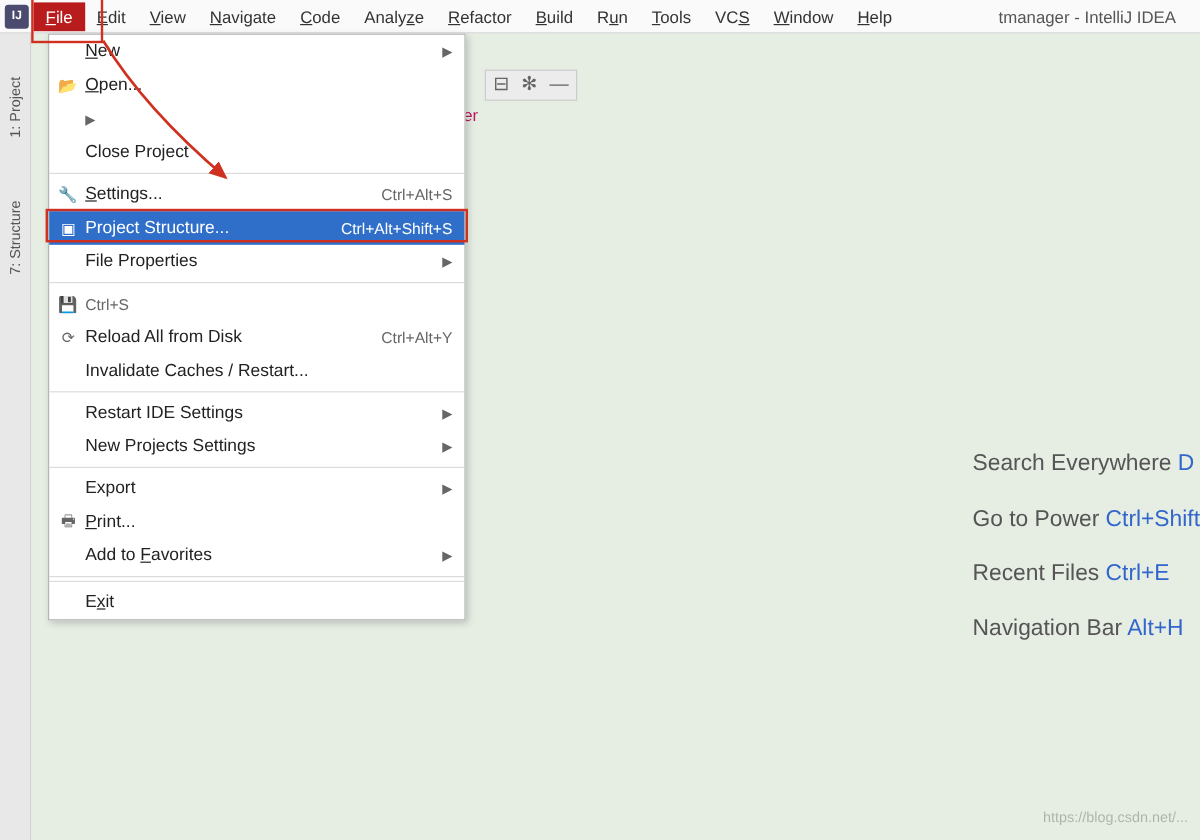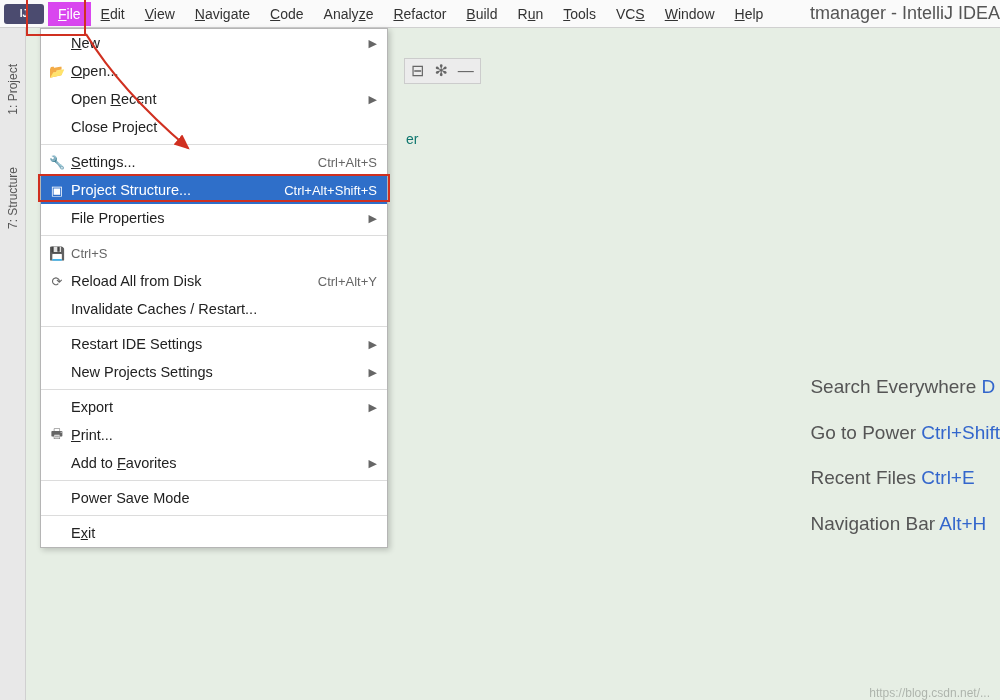--- a/index.html
+++ b/index.html
@@ -1,31 +1,31 @@
 <!DOCTYPE html>
 <html><head>
 <meta charset="utf-8">
 <style>
   * { box-sizing: border-box; margin: 0; padding: 0; font-family: "Segoe UI", Arial, sans-serif; }
   body { width: 1000px; height: 700px; overflow: hidden; background: #e8f0e8; position: relative; }
   .menubar { height: 28px; background: #fafafa; border-bottom: 1px solid #d0d0d0; display: flex; align-items: center; padding-left: 4px; font-size: 14px; color: #333; }
-  .app-icon { width: 40px; height: 20px; background: #4b4b6f; border-radius: 3px; margin-right: 4px; display: inline-flex; align-items: center; justify-content: center; color:#fff; font-size:10px; font-weight:bold;}
+  .app-icon { width: 20px; height: 20px; background: #4b4b6f; border-radius: 3px; margin-right: 4px; display: inline-flex; align-items: center; justify-content: center; color:#fff; font-size:10px; font-weight:bold;}
   .menu-item { padding: 4px 10px; cursor: default; }
-  .menu-item.active { background: #d946ef; color: #fff; }
-  .title-right { margin-left: auto; color: #555; font-size: 18px; }
+  .menu-item.active { background: #b91c1c; color: #fff; }
+  .title-right { margin-left: auto; padding-right: 20px; color: #555; font-size: 14px; }
   .main { display: flex; height: calc(700px - 28px); }
   .side-tabs { width: 26px; background: #e8e8e8; border-right: 1px solid #d0d0d0; display: flex; flex-direction: column; align-items: center; padding-top: 30px; gap: 40px; font-size: 12px; color: #555; }
   .side-tab { writing-mode: vertical-rl; transform: rotate(180deg); padding: 6px 2px; cursor: default; }
   .editor { flex: 1; background: #e6eee4; position: relative; }
   .editor-toolbar { position: absolute; left: 378px; top: 30px; background: #ececec; border: 1px solid #ccc; padding: 4px 6px; display: flex; gap: 10px; align-items: center; color:#666; font-size:16px;}
   .editor-toolbar span { line-height: 1; }
-  .filelabel { position: absolute; left: 380px; top: 60px; font-size: 14px; color: #0f766e; margin-top: 43px; }
+  .filelabel { position: absolute; left: 360px; top: 60px; font-size: 14px; color: #be185d; }
   .hints { position: absolute; right: 0; top: 336px; font-size: 19px; color: #555; line-height: 2.4; text-align: left;}
   .hints .sc { color: #3366cc; }
-  .watermark { position: absolute; right: 10px; bottom: 0; font-size: 12px; color: rgba(0,0,0,0.25); }
+  .watermark { position: absolute; right: 10px; bottom: 12px; font-size: 12px; color: rgba(0,0,0,0.25); }
   
   .dropdown { position: absolute; left: 40px; top: 28px; width: 348px; background: #fff; border: 1px solid #b5b5b5; box-shadow: 2px 2px 6px rgba(0,0,0,0.2); font-size: 14.5px; color: #222; z-index: 50; }
   .dd-item { display: flex; align-items: center; height: 28px; padding: 0 10px 0 30px; position: relative; cursor: default; gap: 15px; }
   .dd-item .icon { position: absolute; left: 8px; width: 16px; height: 16px; display:inline-flex; align-items:center; justify-content:center; color:#666; font-size:13px;}
   .dd-item .label { flex: 1; }
   .dd-item .shortcut { color: #666; font-size: 13px; }
   .dd-item .arrow { color: #666; font-size: 11px; }
   .dd-item.selected { background: #2f6fc9; color: #fff; }
   .dd-item.selected .shortcut, .dd-item.selected .icon, .dd-item.selected .arrow { color: #fff; }
   .dd-sep { height: 1px; background: #dcdcdc; margin: 3px 0; }
@@ -85,21 +85,20 @@
 <div class="dropdown">
   <div class="dd-item">
     <span class="label"><span class="menui">N</span>ew</span>
       <span class="arrow">▶</span>
   </div>
   <div class="dd-item">
     <span class="icon">📂</span>
     <span class="label"><span class="menui">O</span>pen...</span>
   </div>
   <div class="dd-item">
-    <span class="label">Open <span class="menui">R</span>ecent</span>
       <span class="arrow">▶</span>
   </div>
   <div class="dd-item">
     <span class="label">Close Project</span>
   </div>
   <div class="dd-sep"></div>
   <div class="dd-item">
     <span class="icon">🔧</span>
     <span class="label"><span class="menui">S</span>ettings...</span>
     <span class="shortcut">Ctrl+Alt+S</span>
@@ -142,23 +141,20 @@
   </div>
   <div class="dd-item">
     <span class="icon">🖶</span>
     <span class="label"><span class="menui">P</span>rint...</span>
   </div>
   <div class="dd-item">
     <span class="label">Add to <span class="menui">F</span>avorites</span>
       <span class="arrow">▶</span>
   </div>
   <div class="dd-sep"></div>
-  <div class="dd-item">
-    <span class="label">Power Save Mode</span>
-  </div>
   <div class="dd-sep"></div>
   <div class="dd-item">
     <span class="label">E<span class="menui">x</span>it</span>
   </div>
 </div>
 
 <div class="anno-box1"></div>
 <div class="anno-box2"></div>
 <svg class="anno-arrow" width="140" height="160">
   <defs>

